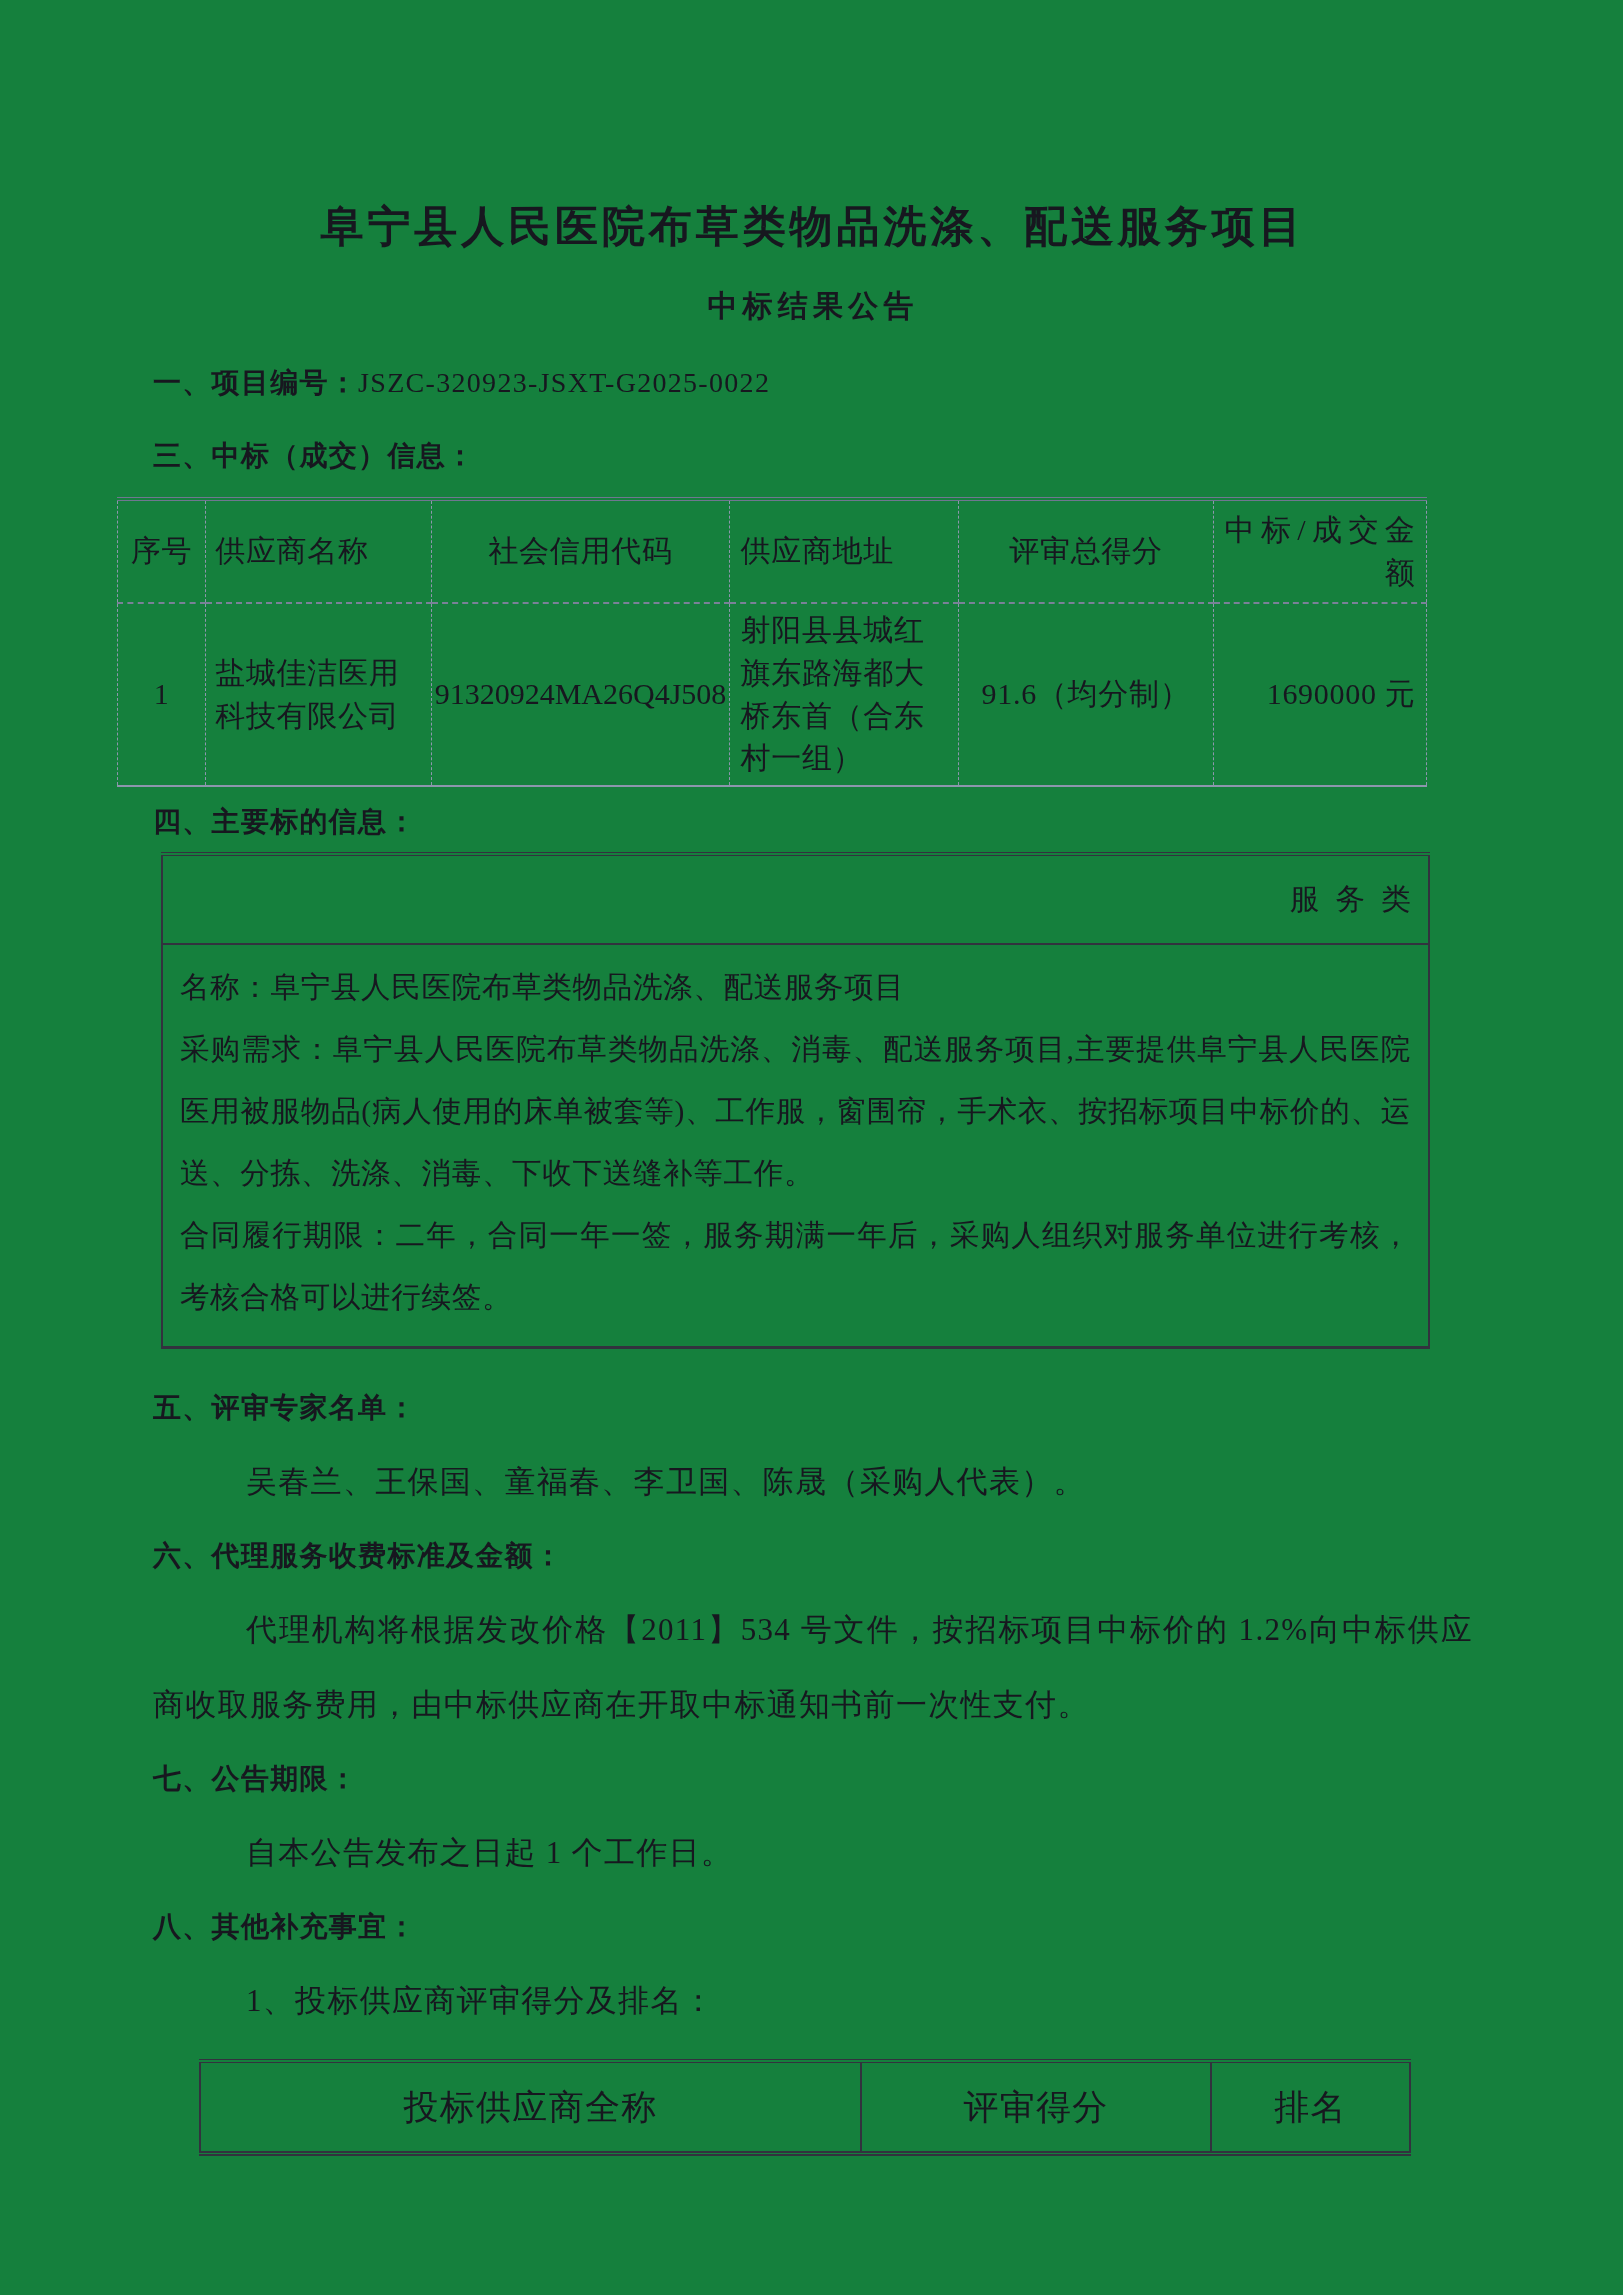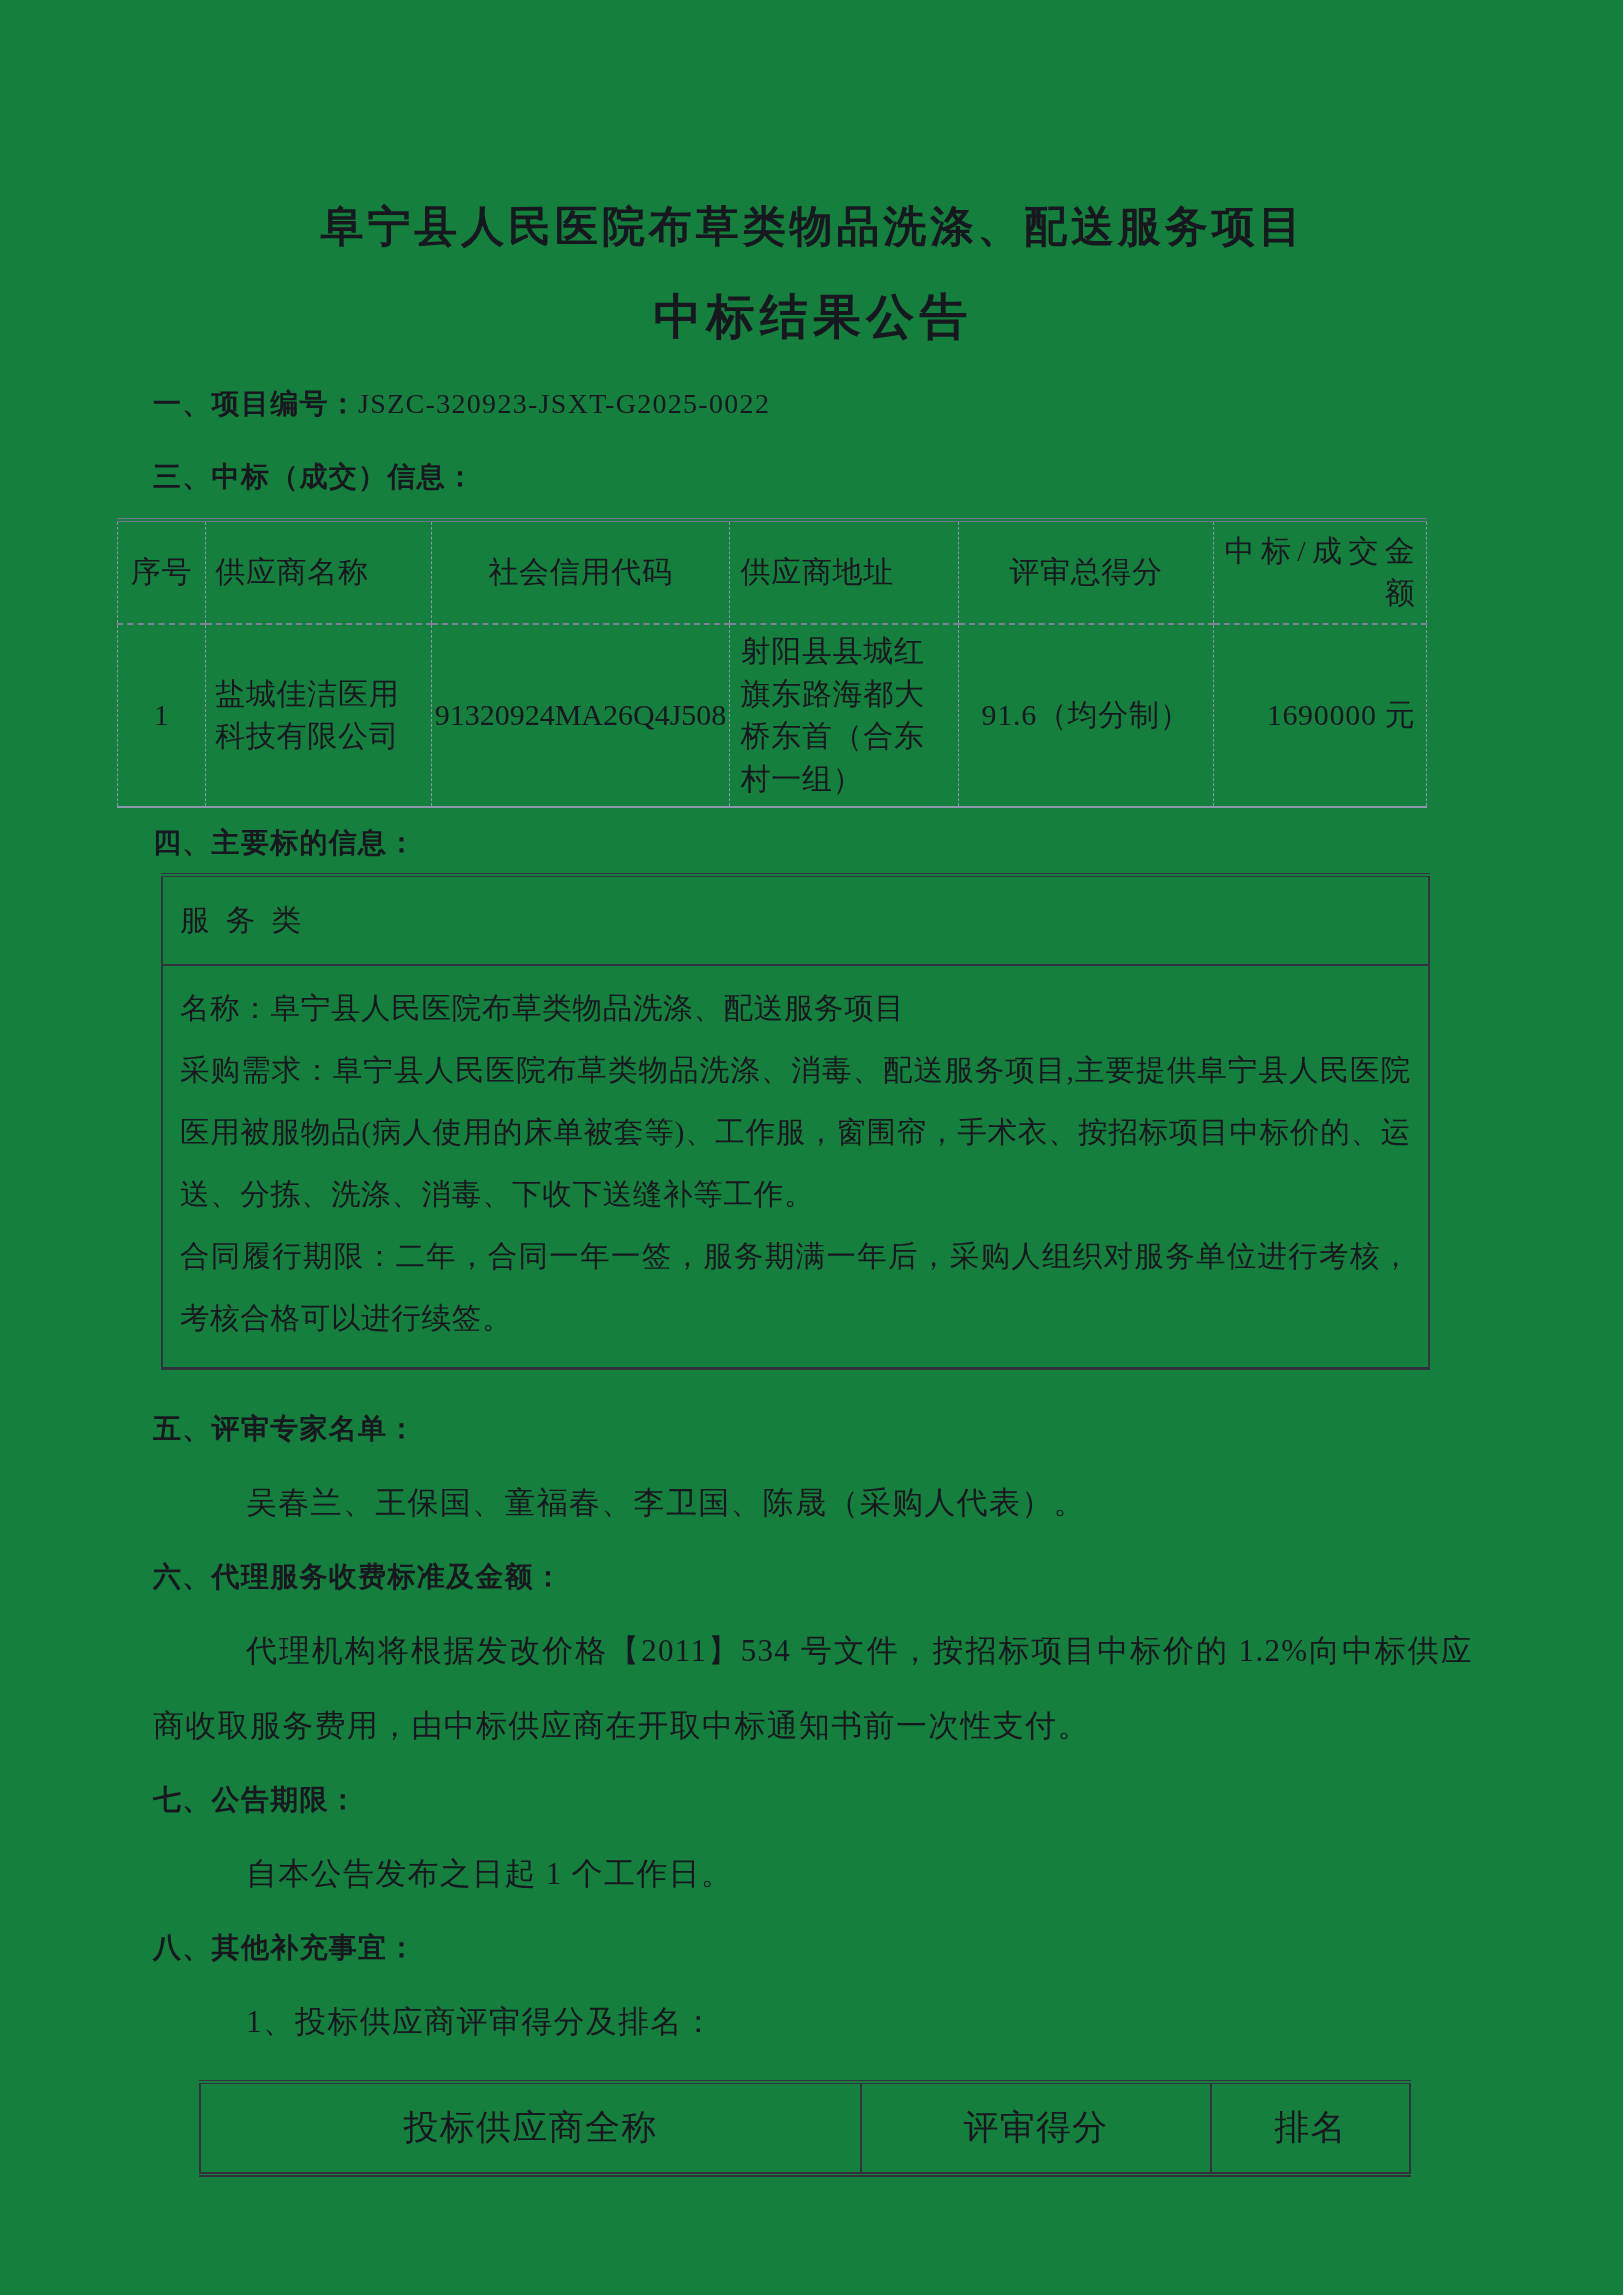--- a/index.html
+++ b/index.html
@@ -24,21 +24,21 @@
     margin-top: 202px;
     text-align: center;
     font-size: 43px;
     font-weight: 700;
     letter-spacing: 3.9px;
     line-height: 1.15;
   }
   .doc-subtitle {
     margin-top: 38px;
     text-align: center;
-    font-size: 48px;
+    font-size: 30px;
     font-weight: 700;
     letter-spacing: 5.2px;
     line-height: 1.15;
   }
 
   
   .top-secs { margin-top: 22px; }
   .h-row { font-size: 28px; line-height: 73px; white-space: nowrap; }
   .h-row .lbl { font-weight: 700; letter-spacing: 1.3px; }
   .h-row .val { font-weight: 400; letter-spacing: 5.2px; }
@@ -95,21 +95,21 @@
   .t2 {
     width: 1269px;
     margin: 9.2px 0 0 7.9px;
     font-size: 29.5px;
   }
   .t2 th, .t2 td { border: 2px solid #32323e; }
   .t2 th {
     border-top: 4.6px double #32323e;
     height: 85px;
     font-weight: 400;
-    text-align: left;
+    text-align: right;
     letter-spacing: 0.55em;
     text-indent: 0.55em;
   }
   .t2 td.t2-body {
     border-bottom: 3.9px solid #32323e;
     padding: 10.5px 17px 18.3px 17px;
     vertical-align: top;
   }
   .t2 p {
     margin: 0;

